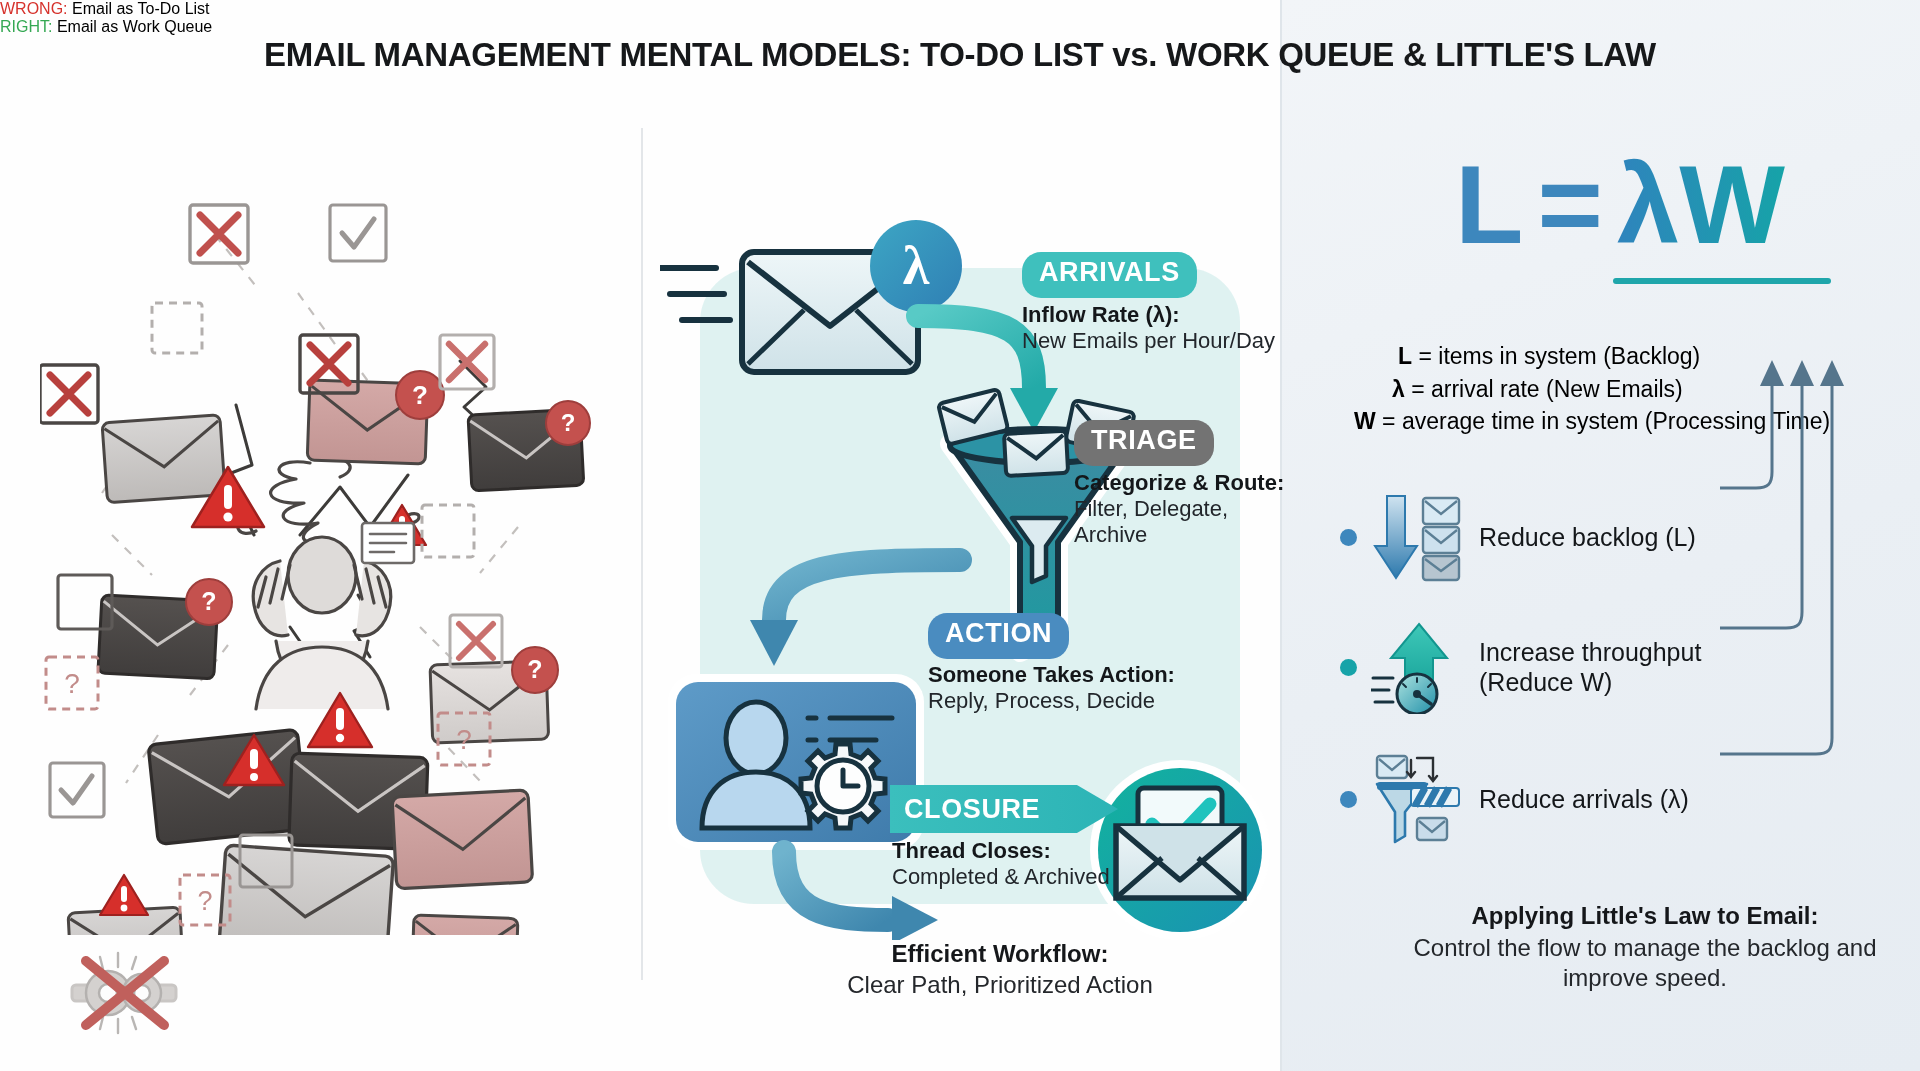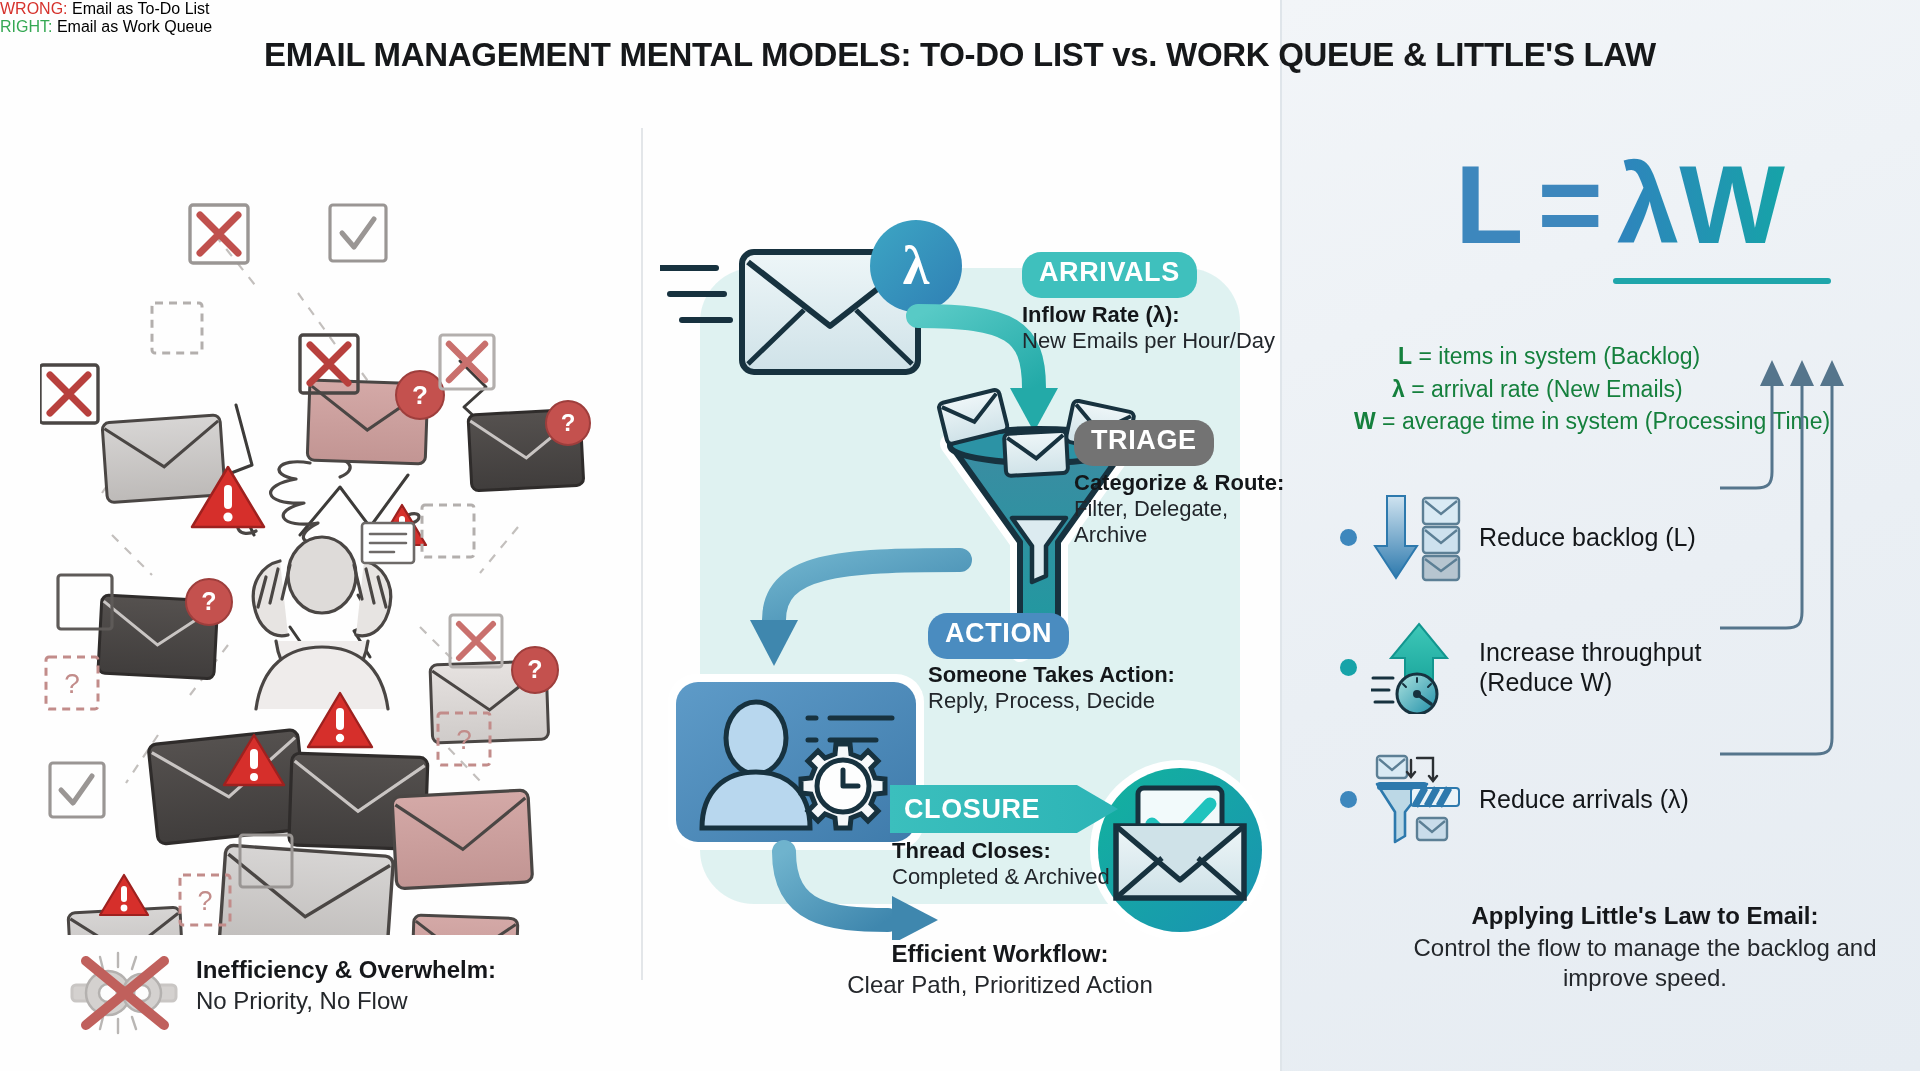--- a/index.html
+++ b/index.html
@@ -99,21 +99,21 @@
   .f-lw{
     background:linear-gradient(90deg,#2f84bd,#16a3a8);
     -webkit-background-clip:text; background-clip:text; color:transparent;
   }
   #formula-underline {
     position:absolute; left:1613px; top:278px; width:218px; height:6px;
     background:#1fa6ab; border-radius:3px;
   }
 
   #defs { position:absolute; left:1342px; top:340px; width:560px; }
-  .def-row { font-size:23px; color:#15803d; line-height:1.42; white-space:nowrap; }
+  .def-row { font-size:23px; color:#000000; line-height:1.42; white-space:nowrap; }
   .def-sym { font-weight:bold; }
   #def-0 { padding-left:56px; }
   #def-1 { padding-left:50px; }
   #def-2 { padding-left:12px; }
 
   #bullets { position:absolute; left:1340px; top:490px; width:560px; }
   .bullet-row { position:absolute; display:flex; align-items:center; }
   .bullet-dot { width:17px; height:17px; border-radius:50%; flex:none; }
   .bullet-icon { width:94px; height:94px; flex:none; margin-left:14px; }
   .bullet-label { font-size:25px; color:#14171a; margin-left:14px; line-height:1.2; }
@@ -381,24 +381,20 @@
       <circle cx="38" cy="48" r="9" fill="#fdfdfd" stroke="#b4b1af" stroke-width="2.5"></circle>
       <circle cx="72" cy="48" r="8" fill="#fdfdfd" stroke="#b4b1af" stroke-width="2.5"></circle>
       <g stroke="#b9b6b4" stroke-width="2.4" stroke-linecap="round">
         <path d="M30 12 L33 24 M48 8 L48 22 M66 12 L62 24"></path>
         <path d="M30 84 L33 72 M48 88 L48 74 M66 84 L62 72"></path>
       </g>
       <path d="M16 16 L94 80 M94 16 L16 80" stroke="#c0605c" stroke-width="10" stroke-linecap="round"></path>
     </svg>
   </div>
 
-  <div class="footer-block" id="footer-left">
-    <div class="footer-bold">Inefficiency &amp; Overwhelm:</div>
-    <div class="footer-sub">No Priority, No Flow</div>
-  </div>
 
   <div id="head-mid">
     <span class="kw-right">RIGHT:</span>
     <span>Email as Work Queue</span>
   </div>
 
   <div id="mid-bg"></div>
 
   <div id="mid-scene">
     <svg width="620" height="720" viewBox="0 0 620 720">

